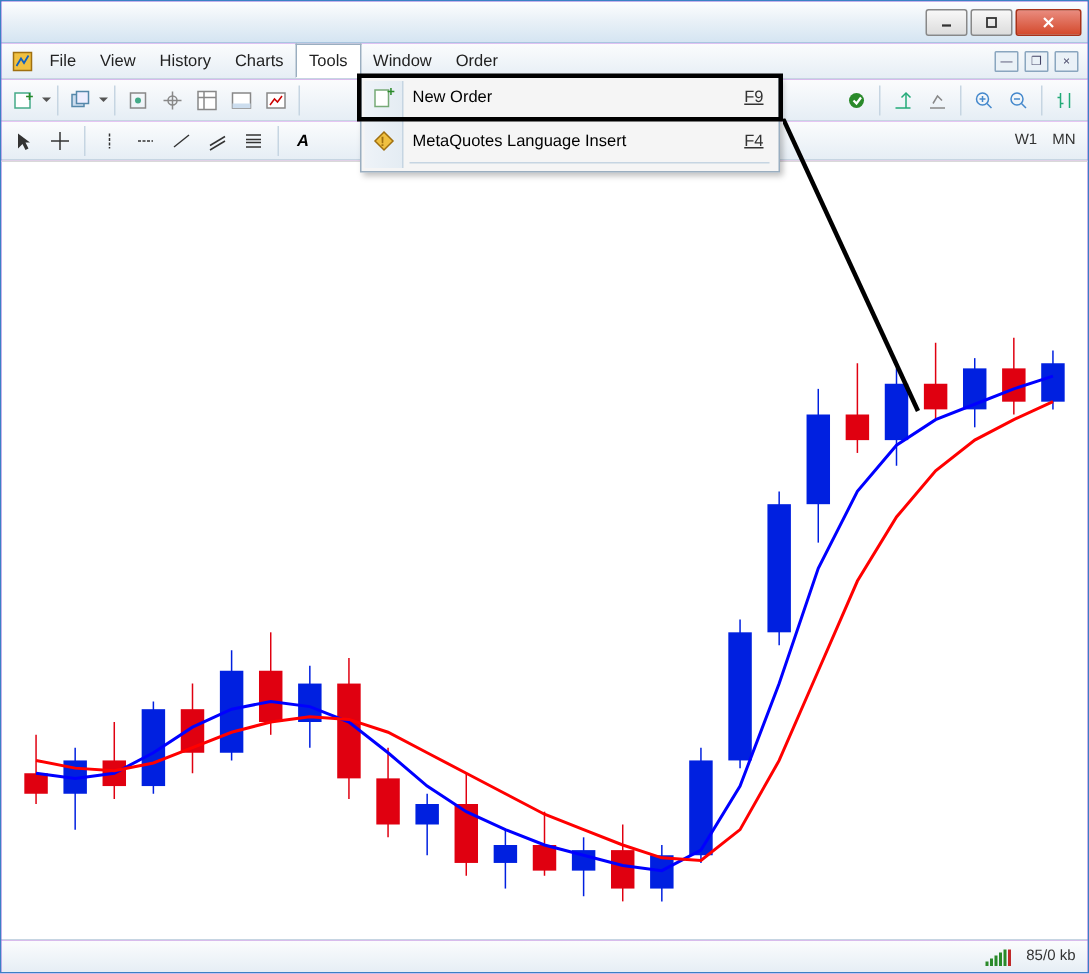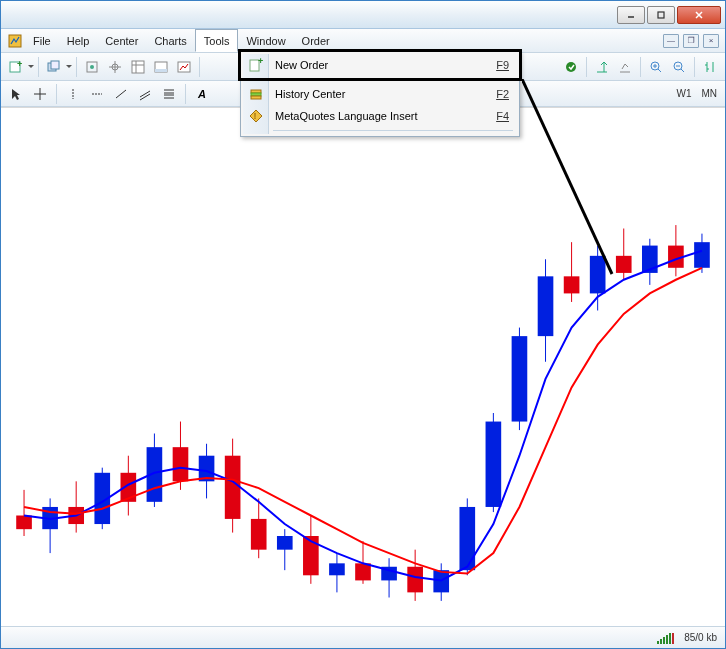--- a/index.html
+++ b/index.html
@@ -75,22 +75,22 @@
   </div>
 
   <div class="menubar">
     <div class="app-icon">
       <svg width="14" height="14" viewBox="0 0 14 14">
           <rect x="1" y="1" width="12" height="12" fill="#f0c040" stroke="#a07010"></rect>
           <path d="M3 10 L6 5 L8 8 L11 3" stroke="#1060c0" fill="none" stroke-width="1.2"></path>
         </svg>
     </div>
     <div class="menu-item">File</div>
-    <div class="menu-item">Help</div>
-    <div class="menu-item">Center</div>
+    <div class="menu-item">View</div>
+    <div class="menu-item">History</div>
     <div class="menu-item">Charts</div>
     <div class="menu-item active">Tools</div>
     <div class="menu-item">Window</div>
     <div class="menu-item">Order</div>
     <div class="mdi-controls">
       <div class="mdi-btn">—</div>
       <div class="mdi-btn">❐</div>
       <div class="mdi-btn">×</div>
     </div>
   </div>
@@ -251,31 +251,20 @@
       <span class="dd-icon">
           <svg width="16" height="16">
             <rect x="2" y="3" width="9" height="11" fill="#fff" stroke="#7a7"></rect>
             <text x="10" y="7" font-size="9" fill="#2a8a2a" font-weight="bold">+</text>
           </svg>
         </span>
       <span>New Order</span>
       <span class="dd-shortcut">F9</span>
     </div>
     <div class="dd-sep"></div>
-    <div class="dd-item">
-      <span class="dd-icon">
-          <svg width="16" height="16">
-            <rect x="3" y="4" width="10" height="3" fill="#f0c040" stroke="#a07010"></rect>
-            <rect x="3" y="7" width="10" height="3" fill="#8c4" stroke="#5a2"></rect>
-            <rect x="3" y="10" width="10" height="3" fill="#f0c040" stroke="#a07010"></rect>
-          </svg>
-        </span>
-      <span>History Center</span>
-      <span class="dd-shortcut">F2</span>
-    </div>
     <div class="dd-item">
       <span class="dd-icon">
           <svg width="16" height="16">
             <path d="M8 2 L14 8 L8 14 L2 8 Z" fill="#f0c040" stroke="#a07010"></path>
             <text x="5.5" y="11" font-size="9" fill="#a07010" font-weight="bold">!</text>
           </svg>
         </span>
       <span>MetaQuotes Language Insert</span>
       <span class="dd-shortcut">F4</span>
     </div>

